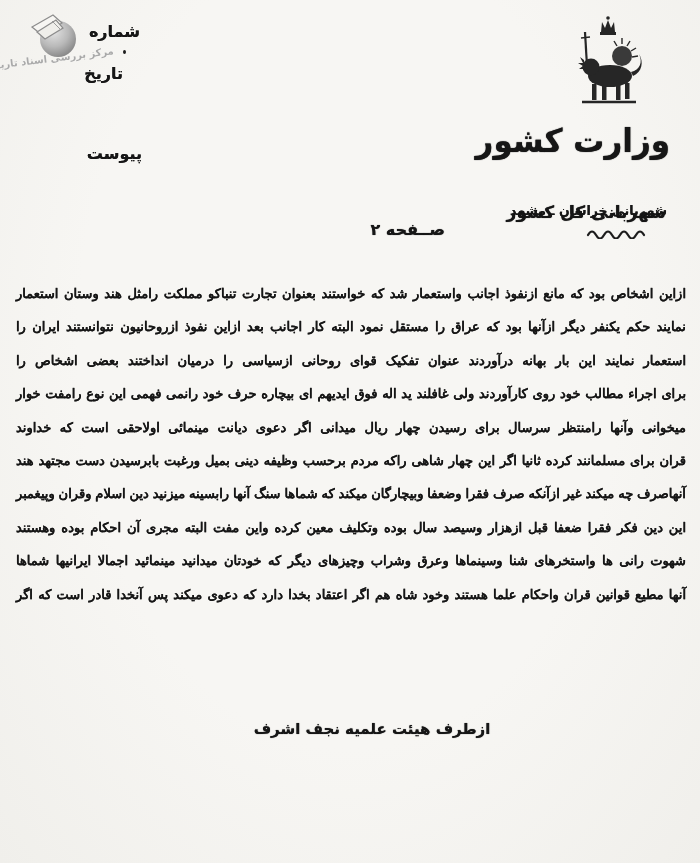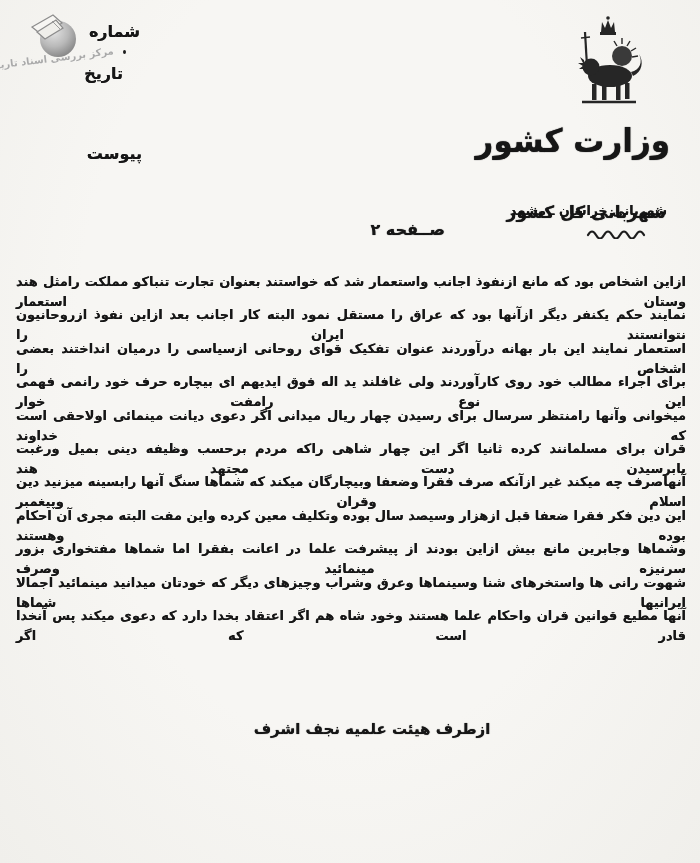--- a/index.html
+++ b/index.html
@@ -66,24 +66,25 @@
   }
 
   
   .doc-body {
     position: absolute; left: 16px; top: 272px; width: 670px;
     direction: rtl;
     font-size: 13px; font-weight: bold;
     text-shadow: 0 0 0.6px rgba(0,0,0,.75);
   }
   .body-line {
-    height: 33.4px; line-height: 20px;
+    height: 33.4px; line-height: 44px;
     white-space: nowrap;
     text-align: justify; text-align-last: justify;
     overflow: visible;
+    font-family: Liberation Serif, serif;
   }
   
   .body-line::after { content: ""; display: inline-block; width: 100%; height: 0; }
   .body-line { white-space: normal; }
 
   
   .signature {
     position: absolute; left: 232px; top: 720px; width: 280px;
     font-size: 15px; font-weight: bold; direction: rtl; text-align: center;
     white-space: nowrap; text-shadow: 0 0 0.8px rgba(0,0,0,.9);
@@ -170,20 +171,19 @@
 
   <div class="doc-body">
     <div class="body-line">ازاین اشخاص بود که مانع ازنفوذ اجانب واستعمار شد که خواستند بعنوان تجارت تنباکو مملکت رامثل هند وستان استعمار</div>
     <div class="body-line">نمایند حکم یکنفر دیگر ازآنها بود که عراق را مستقل نمود البته کار اجانب بعد ازاین نفوذ ازروحانیون نتوانستند ایران را</div>
     <div class="body-line">استعمار نمایند این بار بهانه درآوردند عنوان تفکیک قوای روحانی ازسیاسی را درمیان انداختند بعضی اشخاص را</div>
     <div class="body-line">برای اجراء مطالب خود روی کارآوردند ولی غافلند ید اله فوق ایدیهم ای بیچاره حرف خود رانمی فهمی این نوع رامفت خوار</div>
     <div class="body-line">میخوانی وآنها رامنتظر سرسال برای رسیدن چهار ریال میدانی اگر دعوی دیانت مینمائی اولاحقی است که خداوند</div>
     <div class="body-line">قران برای مسلمانند کرده ثانیا اگر این چهار شاهی راکه مردم برحسب وظیفه دینی بمیل ورغبت بابرسیدن دست مجتهد هند</div>
     <div class="body-line">آنهاصرف چه میکند غیر ازآنکه صرف فقرا وضعفا وبیچارگان میکند که شماها سنگ آنها رابسینه میزنید دین اسلام وقران وپیغمبر</div>
     <div class="body-line">این دین فکر فقرا ضعفا قبل ازهزار وسیصد سال بوده وتکلیف معین کرده واین مفت البته مجری آن احکام بوده وهستند</div>
-    <div class="body-line">وشماها وجابرین مانع بیش ازاین بودند از پیشرفت علما در اعانت بفقرا اما شماها مفتخواری بزور سرنیزه مینمائید وصرف</div>
     <div class="body-line">شهوت رانی ها واستخرهای شنا وسینماها وعرق وشراب وچیزهای دیگر که خودتان میدانید مینمائید اجمالا ایرانیها شماها</div>
     <div class="body-line">آنها مطیع قوانین قران واحکام علما هستند وخود شاه هم اگر اعتقاد بخدا دارد که دعوی میکند پس آنخدا قادر است که اگر</div>
   </div>
 
   <div class="signature">ازطرف هیئت علمیه نجف اشرف</div>
 
 </div>
 
 </body></html>

